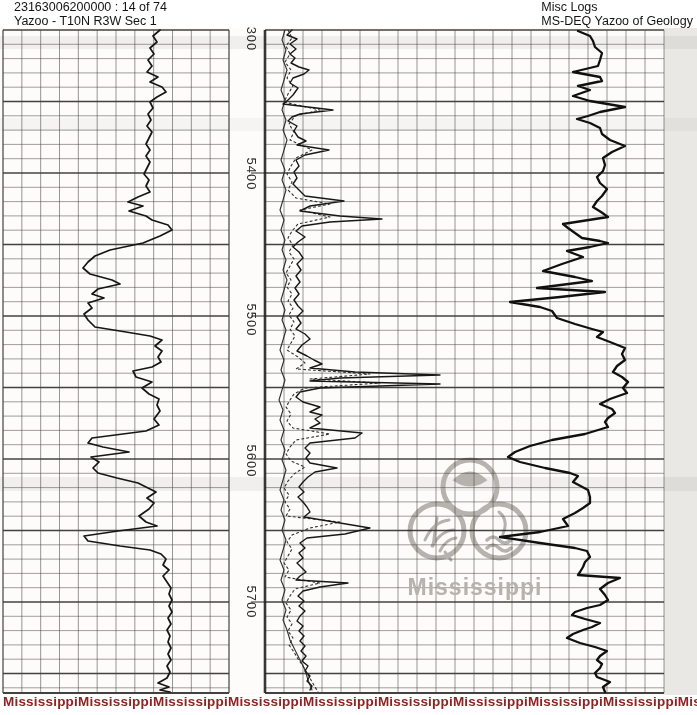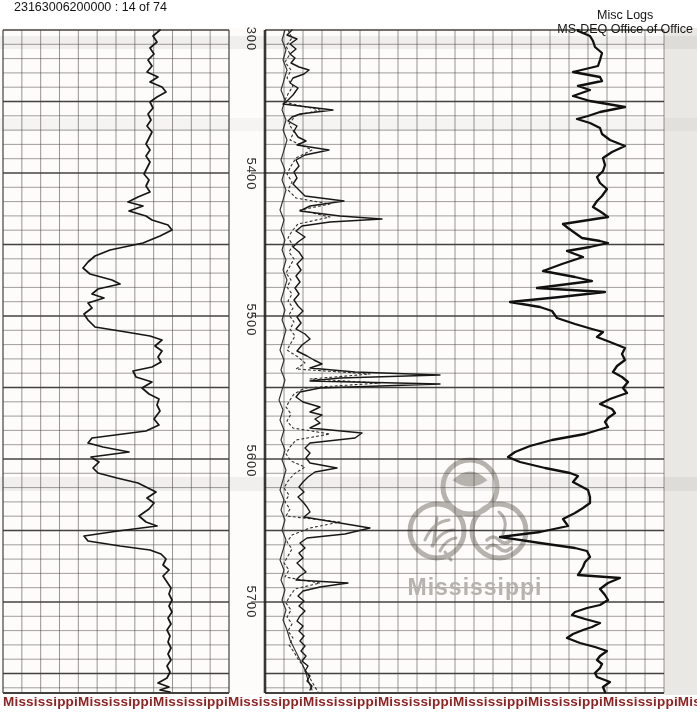--- a/index.html
+++ b/index.html
@@ -3,21 +3,21 @@
 <meta charset="utf-8">
 <style>
   html,body{margin:0;padding:0;}
   body{
     width:697px;height:715px;position:relative;overflow:hidden;
     background:#ffffff;
     font-family:"Liberation Sans", sans-serif;
   }
   .hdr{position:absolute;top:1px;font-size:12.5px;line-height:13.5px;color:#141414;}
   .hdr-left{left:14px;text-align:left;}
-  .hdr-right{right:4px;text-align:center;margin-top:8px;}
+  .hdr-right{right:4px;text-align:left;}
   #log-svg{position:absolute;left:0;top:0;}
   #log-svg text.depth{
     font-family:"Liberation Sans", sans-serif;
     font-size:13px;letter-spacing:1px;fill:#2f2d2b;
   }
   #wm-row{
     position:absolute;left:3px;right:4px;top:694px;
     display:flex;justify-content:space-between;
     font-size:13.5px;font-weight:bold;letter-spacing:0.2px;
   }
@@ -199,24 +199,25 @@
     <polyline points="292,30 287,35 297,39 290,44 296,49 290,54 295,58 291,63 299,67 309,70 304,74 293,78 290,83 298,88 293,95 288,100 283,104 333,110 300,114 292,117 288,121 297,126 294,131 298,137 306,141 297,145 329,150 305,155 296,160 299,166 294,172 297,178 293,184 299,190 305,196 344,201 310,206 300,211 340,216 382,219 330,222 302,226 296,231 305,237 298,242 293,247 299,252 303,258 297,264 301,270 296,276 300,282 295,288 299,294 294,300 298,306 303,311 297,317 301,323 296,329 305,334 310,339 302,345 297,351 307,356 314,360 322,364 310,368 355,372 440,375 340,378 310,381 440,384 320,388 300,392 296,397 303,402 320,407 310,412 322,415 315,419 320,423 310,428 362,433 355,438 310,443 305,448 310,453 306,458 310,463 337,468 315,472 308,477 303,482 299,487 304,492 298,497 303,502 307,507 310,512 304,517 370,528 345,534 307,538 300,543 305,548 299,553 303,558 297,563 302,568 306,572 300,576 296,580 348,583 320,587 303,591 298,596 304,601 299,606 305,611 300,616 297,621 303,626 299,631 304,636 300,641 305,646 301,651 306,656 302,661 308,666 305,671 310,676 307,681 312,686 310,690" fill="none" stroke="#181818" stroke-width="1.4" stroke-linejoin="round" stroke-linecap="round"></polyline>
     <polyline points="578,31 590,36 593,41 595,47 602,53 600,60 598,66 573,72 600,77 602,81 578,86 590,90 573,96 590,101 625,107 600,112 588,116 577,119 590,123 600,128 602,134 610,140 625,146 612,152 603,158 605,165 603,171 597,177 600,183 607,189 602,196 597,201 593,207 601,212 608,217 563,224 568,228 575,233 582,238 600,241 608,243 590,247 567,251 583,257 562,264 543,271 575,277 592,281 537,288 605,292 560,297 510,302 540,307 552,311 557,318 575,324 592,329 603,332 597,337 610,342 625,348 622,354 625,360 617,366 613,372 622,377 628,382 623,388 627,393 610,399 600,404 612,409 615,413 608,418 605,422 608,427 585,434 552,440 530,446 515,452 508,457 520,462 545,468 570,473 578,476 573,482 588,490 590,497 590,503 583,508 575,513 563,519 568,526 540,532 500,537 540,543 575,548 587,551 590,557 585,562 583,567 580,572 578,575 620,578 608,583 600,589 605,595 608,600 600,605 587,608 575,612 572,615 585,619 600,623 592,627 583,630 573,634 567,638 580,643 595,647 607,651 600,656 597,660 602,664 600,668 595,673 597,677 610,682 603,687 605,692" fill="none" stroke="#101010" stroke-width="2.3" stroke-linejoin="round" stroke-linecap="round"></polyline>
   </svg>
 
 <div id="center-wm-text" style="color: rgb(182, 179, 174);">
   <div class="l1">Mississippi</div>
 </div>
 
 <div class="hdr hdr-left">
   <div>23163006200000 : 14 of 74</div>
+  <div>Yazoo - T10N R3W Sec 1</div>
 </div>
 <div class="hdr hdr-right">
   <div>Misc Logs</div>
-  <div>MS-DEQ Office of Office</div>
+  <div>MS-DEQ Yazoo of Geology</div>
 </div>
 
 <div id="wm-row" style="color: rgb(142, 35, 35);">
     <span>Mississippi</span>
     <span>Mississippi</span>
     <span>Mississippi</span>
     <span>Mississippi</span>
     <span>Mississippi</span>
     <span>Mississippi</span>
     <span>Mississippi</span>

